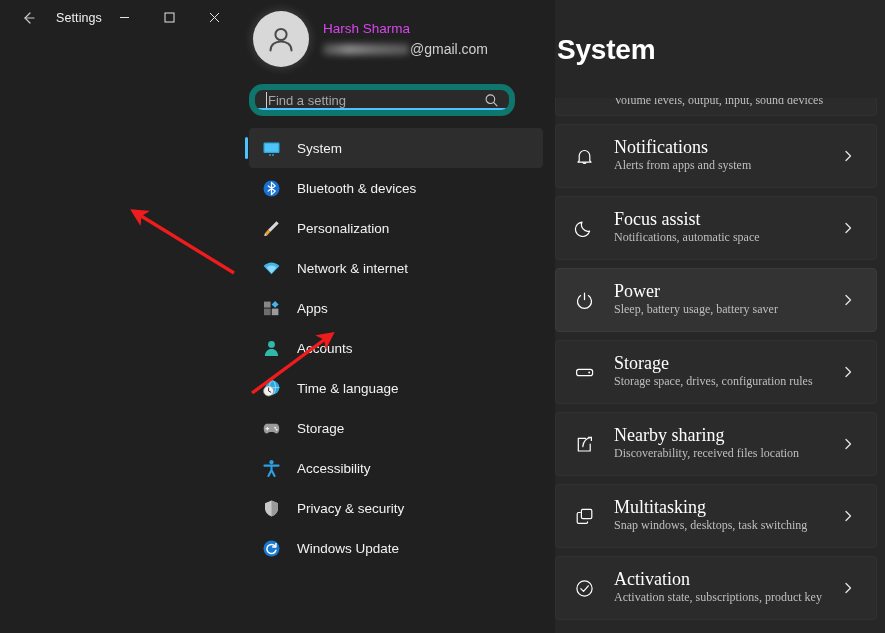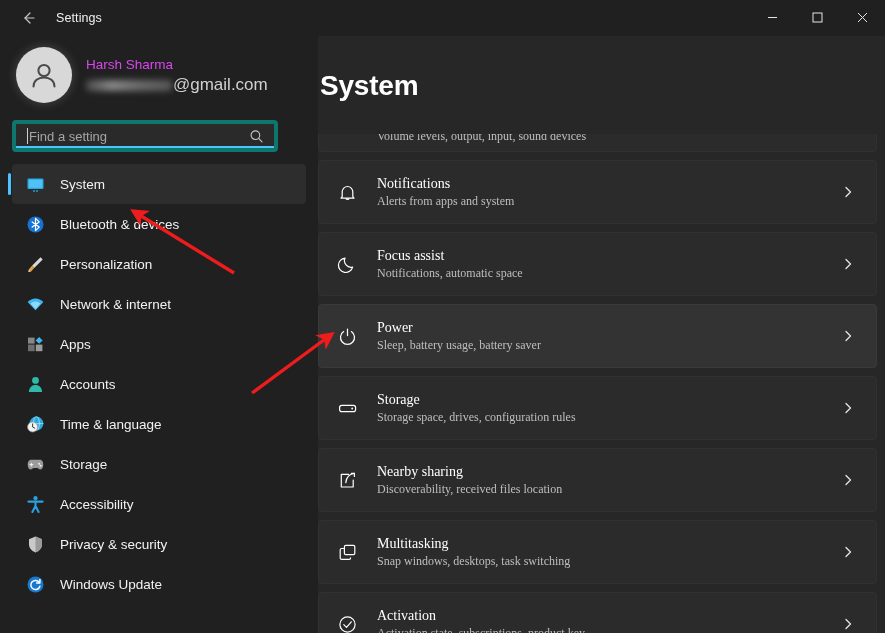--- a/index.html
+++ b/index.html
@@ -7,21 +7,20 @@
     width: 885px; height: 633px;
     background: #1e1e1e;
     font-family: "Liberation Sans", sans-serif;
     overflow: hidden;
   }
   #app {
     position: relative;
     width: 885px; height: 633px;
     background: #202020;
     display: flex;
-    flex-direction: column;
   }
 
   
   .titlebar {
     height: 36px;
     flex: 0 0 36px;
     display: flex;
     align-items: center;
     background: #202020;
     position: relative;
@@ -89,21 +88,21 @@
     margin-left: 14px;
     min-width: 0;
   }
   .account-name {
     font-size: 13.5px;
     color: #d946ef;
     line-height: 18px;
     white-space: nowrap;
   }
   .account-email {
-    font-size: 17px;
+    font-size: 14px;
     color: #d0d0d0;
     line-height: 18px;
     margin-top: 2px;
     display: flex;
     align-items: center;
     white-space: nowrap;
   }
   .email-blur {
     display: inline-block;
     width: 86px; height: 11px;
@@ -113,22 +112,22 @@
     filter: blur(3.2px);
     opacity: .95;
   }
 
   
   .search-wrap { padding: 6px 40px 8px 12px; }
   .search-box {
     position: relative;
     height: 32px;
     background: #2a2a2a;
-    border: 4px solid #0f766e;
-    border-radius: 4px;
+    border: 6px solid #0f766e;
+    border-radius: 14px;
     display: flex;
     align-items: center;
     overflow: hidden;
   }
   .search-box::after {
     content: "";
     position: absolute;
     left: 0; right: 0; bottom: 0;
     height: 2px;
     background: #4cc2ff;
@@ -227,21 +226,21 @@
   .card.clipped { height: 44px; align-items: flex-end; padding-bottom: 6px; overflow: hidden; }
   .card-icon {
     width: 30px; flex: 0 0 30px;
     display: flex; align-items: center; justify-content: flex-start;
     color: #ffffff;
   }
   .card.clipped .card-icon { align-items: flex-end; height: 100%; padding-bottom: 20px; }
   .card-icon svg { display: block; }
   .card-text { flex: 1 1 auto; min-width: 0; margin-left: 10px; font-family: Liberation Serif, serif; }
   .card-title {
-    font-size: 14px;
+    font-size: 18px;
     color: #ffffff;
     line-height: 19px;
     white-space: nowrap;
   }
   .card-sub {
     font-size: 12px;
     color: #bfbfbf;
     line-height: 17px;
     white-space: nowrap;
   }

